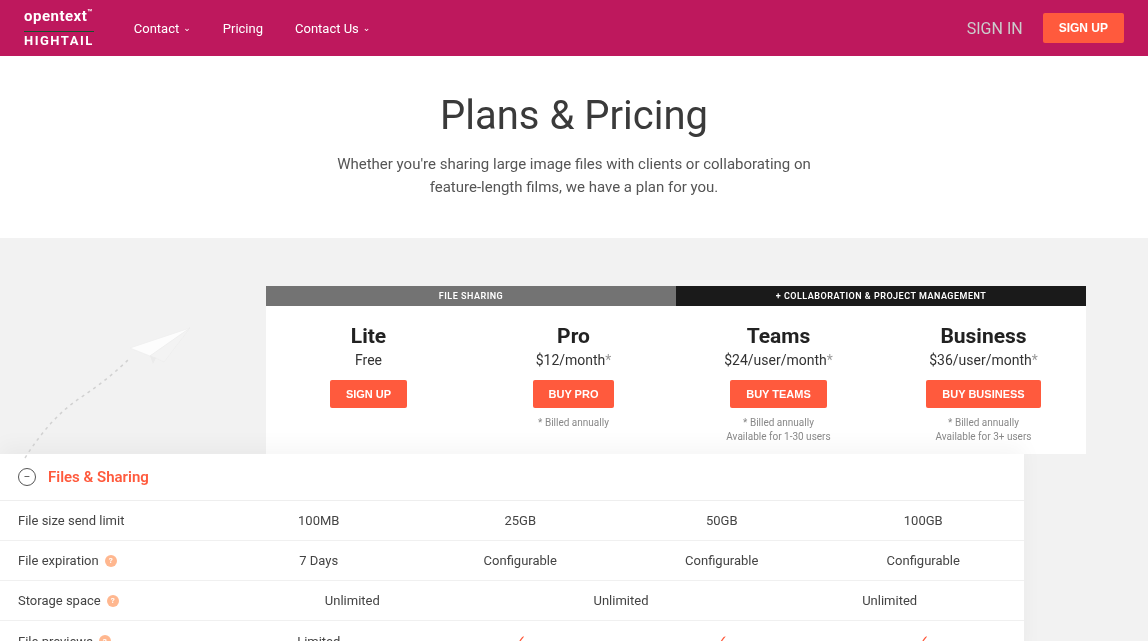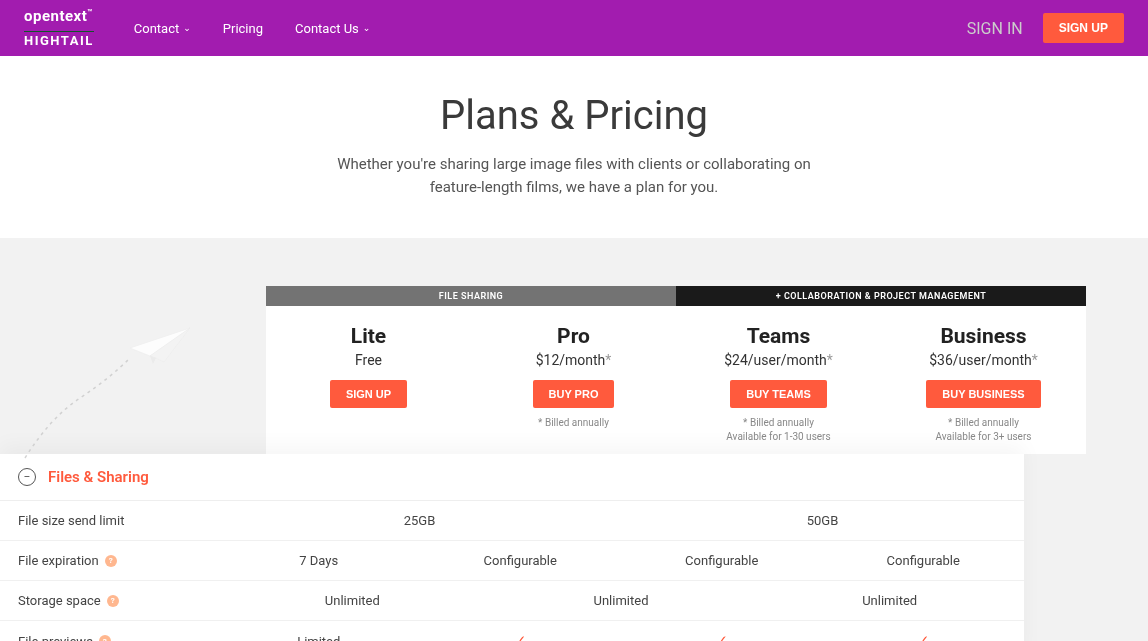--- a/index.html
+++ b/index.html
@@ -1,19 +1,19 @@
 <!DOCTYPE html>
 <html><head>
 <meta charset="utf-8">
 <style>
 * { margin: 0; padding: 0; box-sizing: border-box; }
 body { font-family: -apple-system, BlinkMacSystemFont, "Segoe UI", Roboto, Helvetica, Arial, sans-serif; color: #333; background: #fff; }
 
 
-.header { background: #a21caf; height: 56px; display: flex; align-items: center; padding: 0 24px; }
+.header { background: #be185d; height: 56px; display: flex; align-items: center; padding: 0 24px; }
 .logo { display: flex; flex-direction: column; line-height: 1; color: #fff; margin-right: 40px; }
 .logo-top { font-size: 15px; font-weight: 700; letter-spacing: 0.5px; }
 .logo-top sup { font-size: 8px; vertical-align: super; }
 .logo-bottom { font-size: 13px; font-weight: 700; letter-spacing: 1.5px; border-top: 1px solid #14532d; padding-top: 2px; margin-top: 7px; }
 .nav { display: flex; gap: 32px; }
 .nav-item { color: #fff; font-size: 13px; cursor: pointer; display: flex; align-items: center; gap: 4px; }
 .chev { font-size: 9px; }
 .header-right { margin-left: auto; display: flex; align-items: center; gap: 20px; }
 .signin { color: #ccc; font-size: 16px; cursor: pointer; }
 .signup-btn { background: #ff5a3d; color: #fff; border: none; padding: 8px 16px; font-size: 12px; font-weight: 600; cursor: pointer; border-radius: 2px; }
@@ -133,22 +133,24 @@
   <div class="feature-table">
     <div class="section-header">
       <span class="collapse-btn">−</span>
       <span class="section-title">Files &amp; Sharing</span>
     </div>
 
     <div class="feat-row">
       <div class="feat-label">
           <span>File size send limit</span>
         </div>
+      <div class="feat-val">100MB</div>
       <div class="feat-val">25GB</div>
       <div class="feat-val">50GB</div>
+      <div class="feat-val">100GB</div>
     </div>
 
     <div class="feat-row">
       <div class="feat-label">
           <span>File expiration</span>
           <span class="help-icon">?</span>
         </div>
       <div class="feat-val">7 Days</div>
       <div class="feat-val">Configurable</div>
       <div class="feat-val">Configurable</div>

